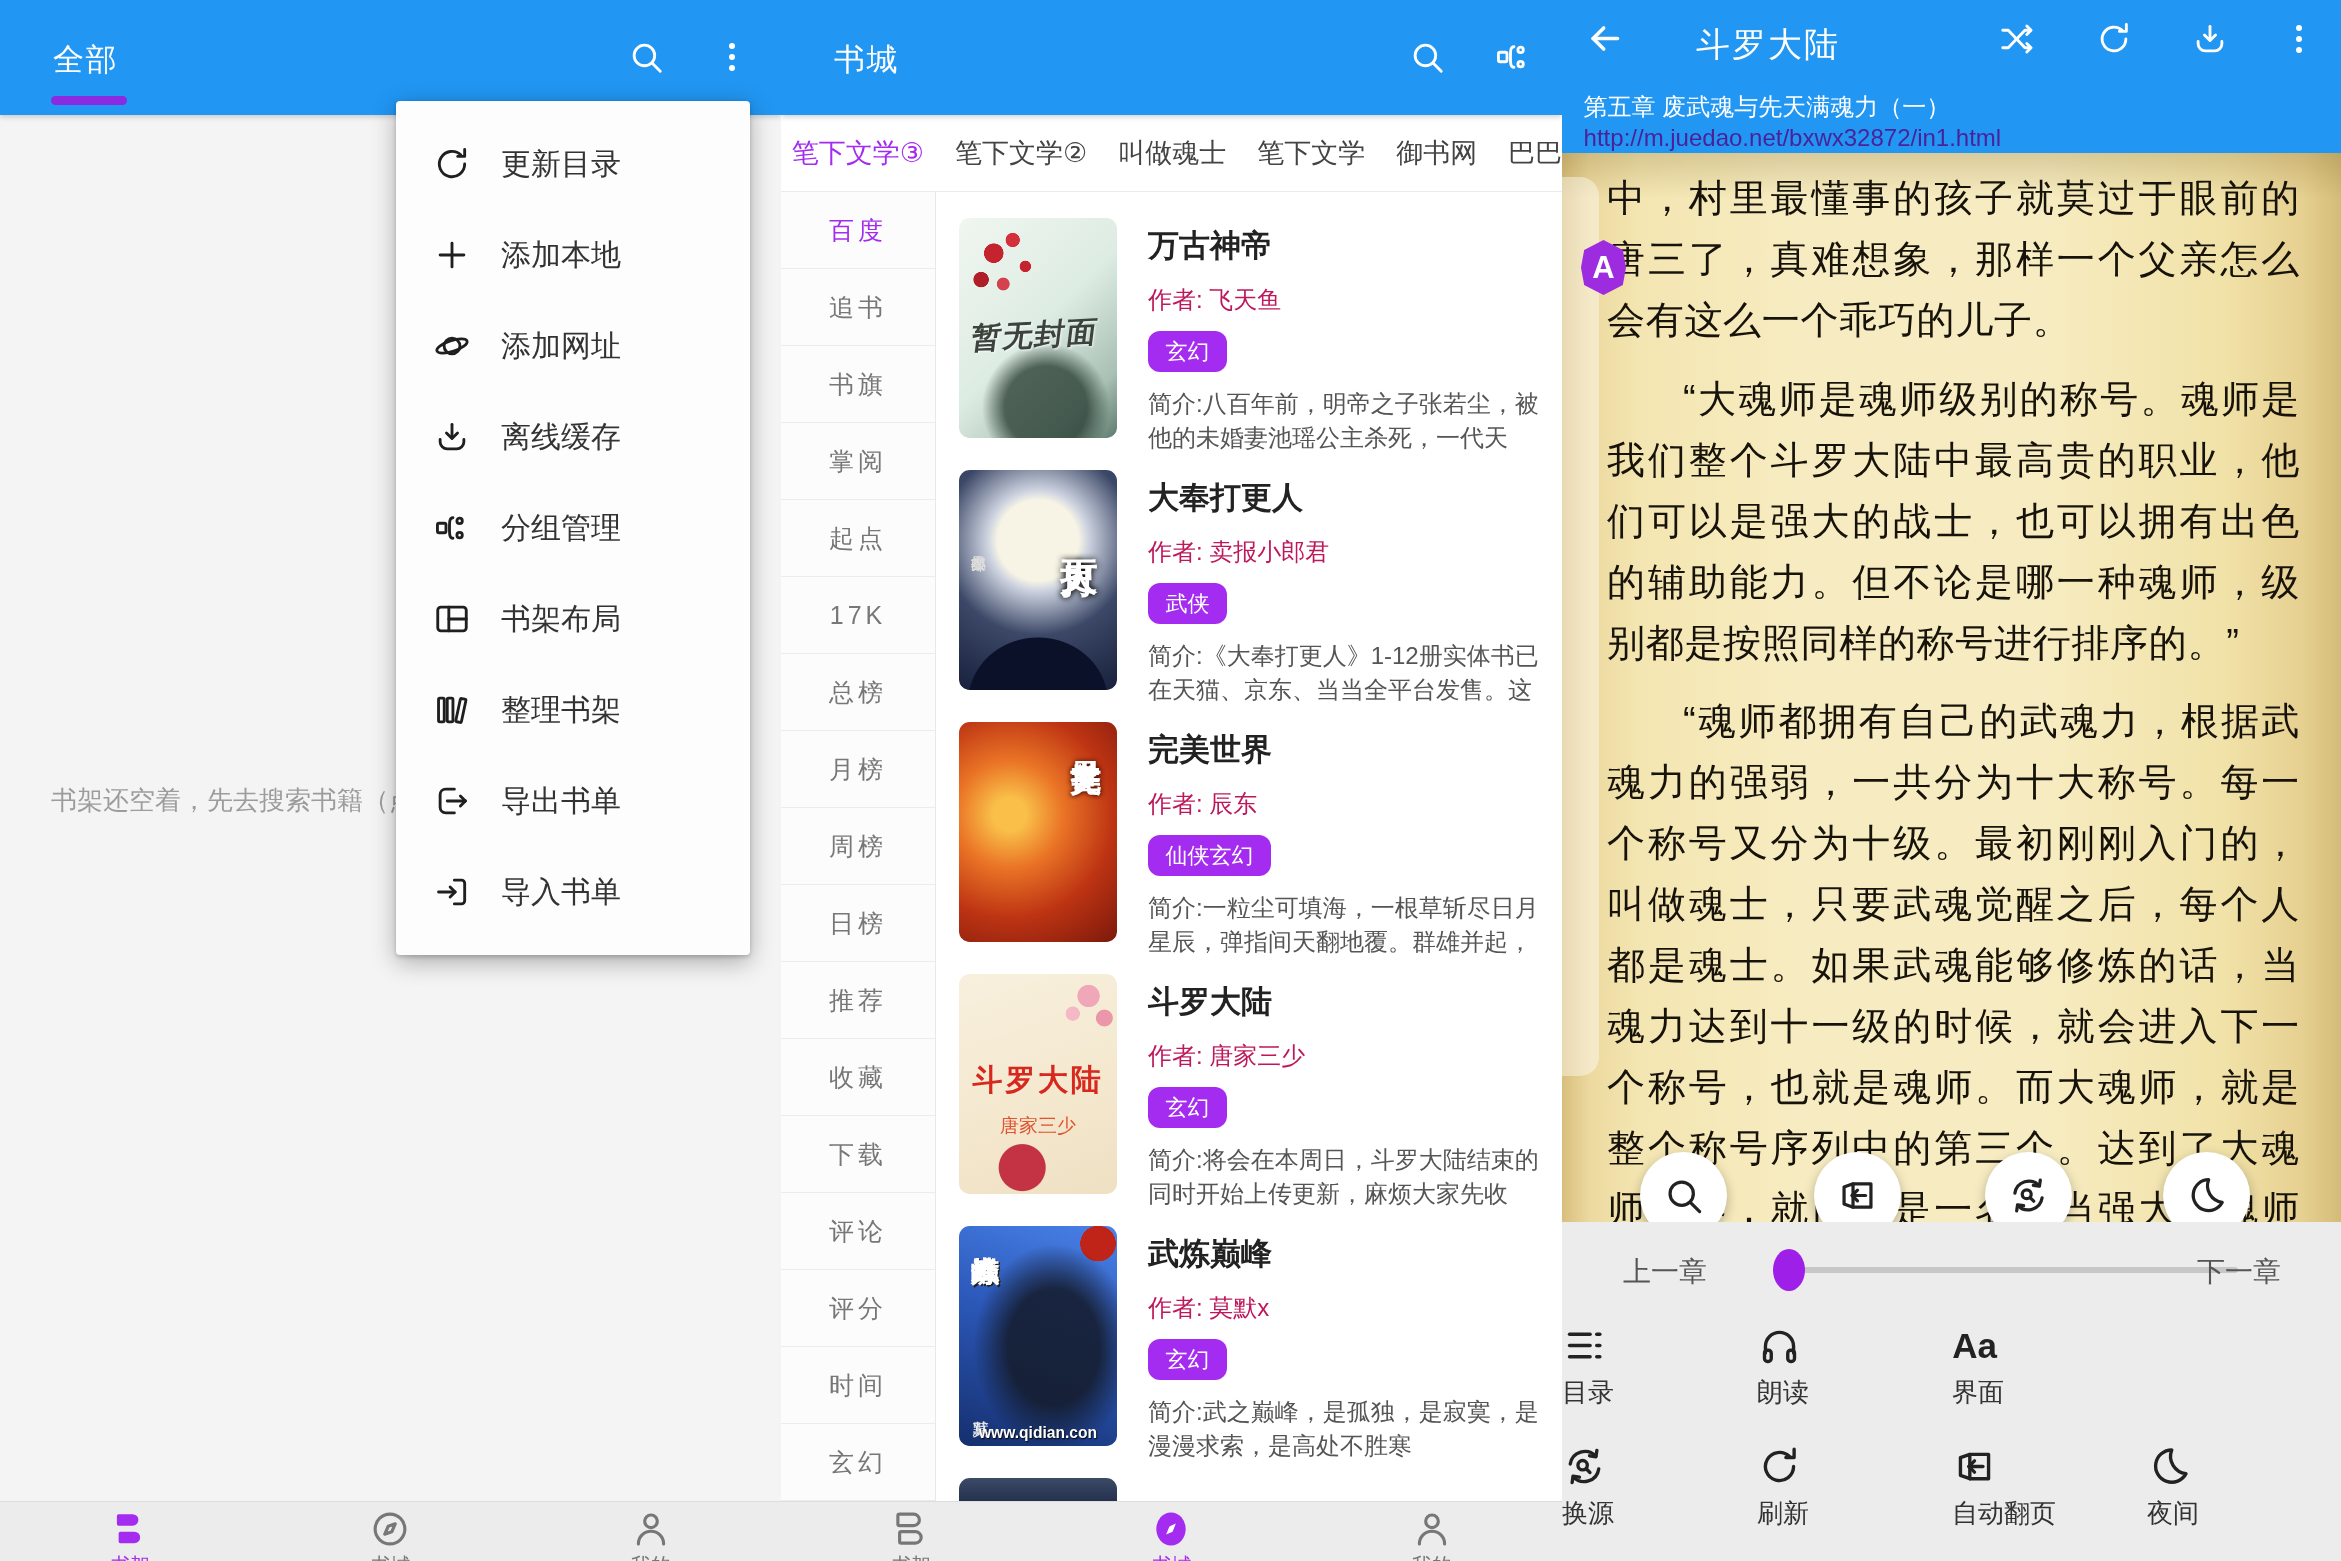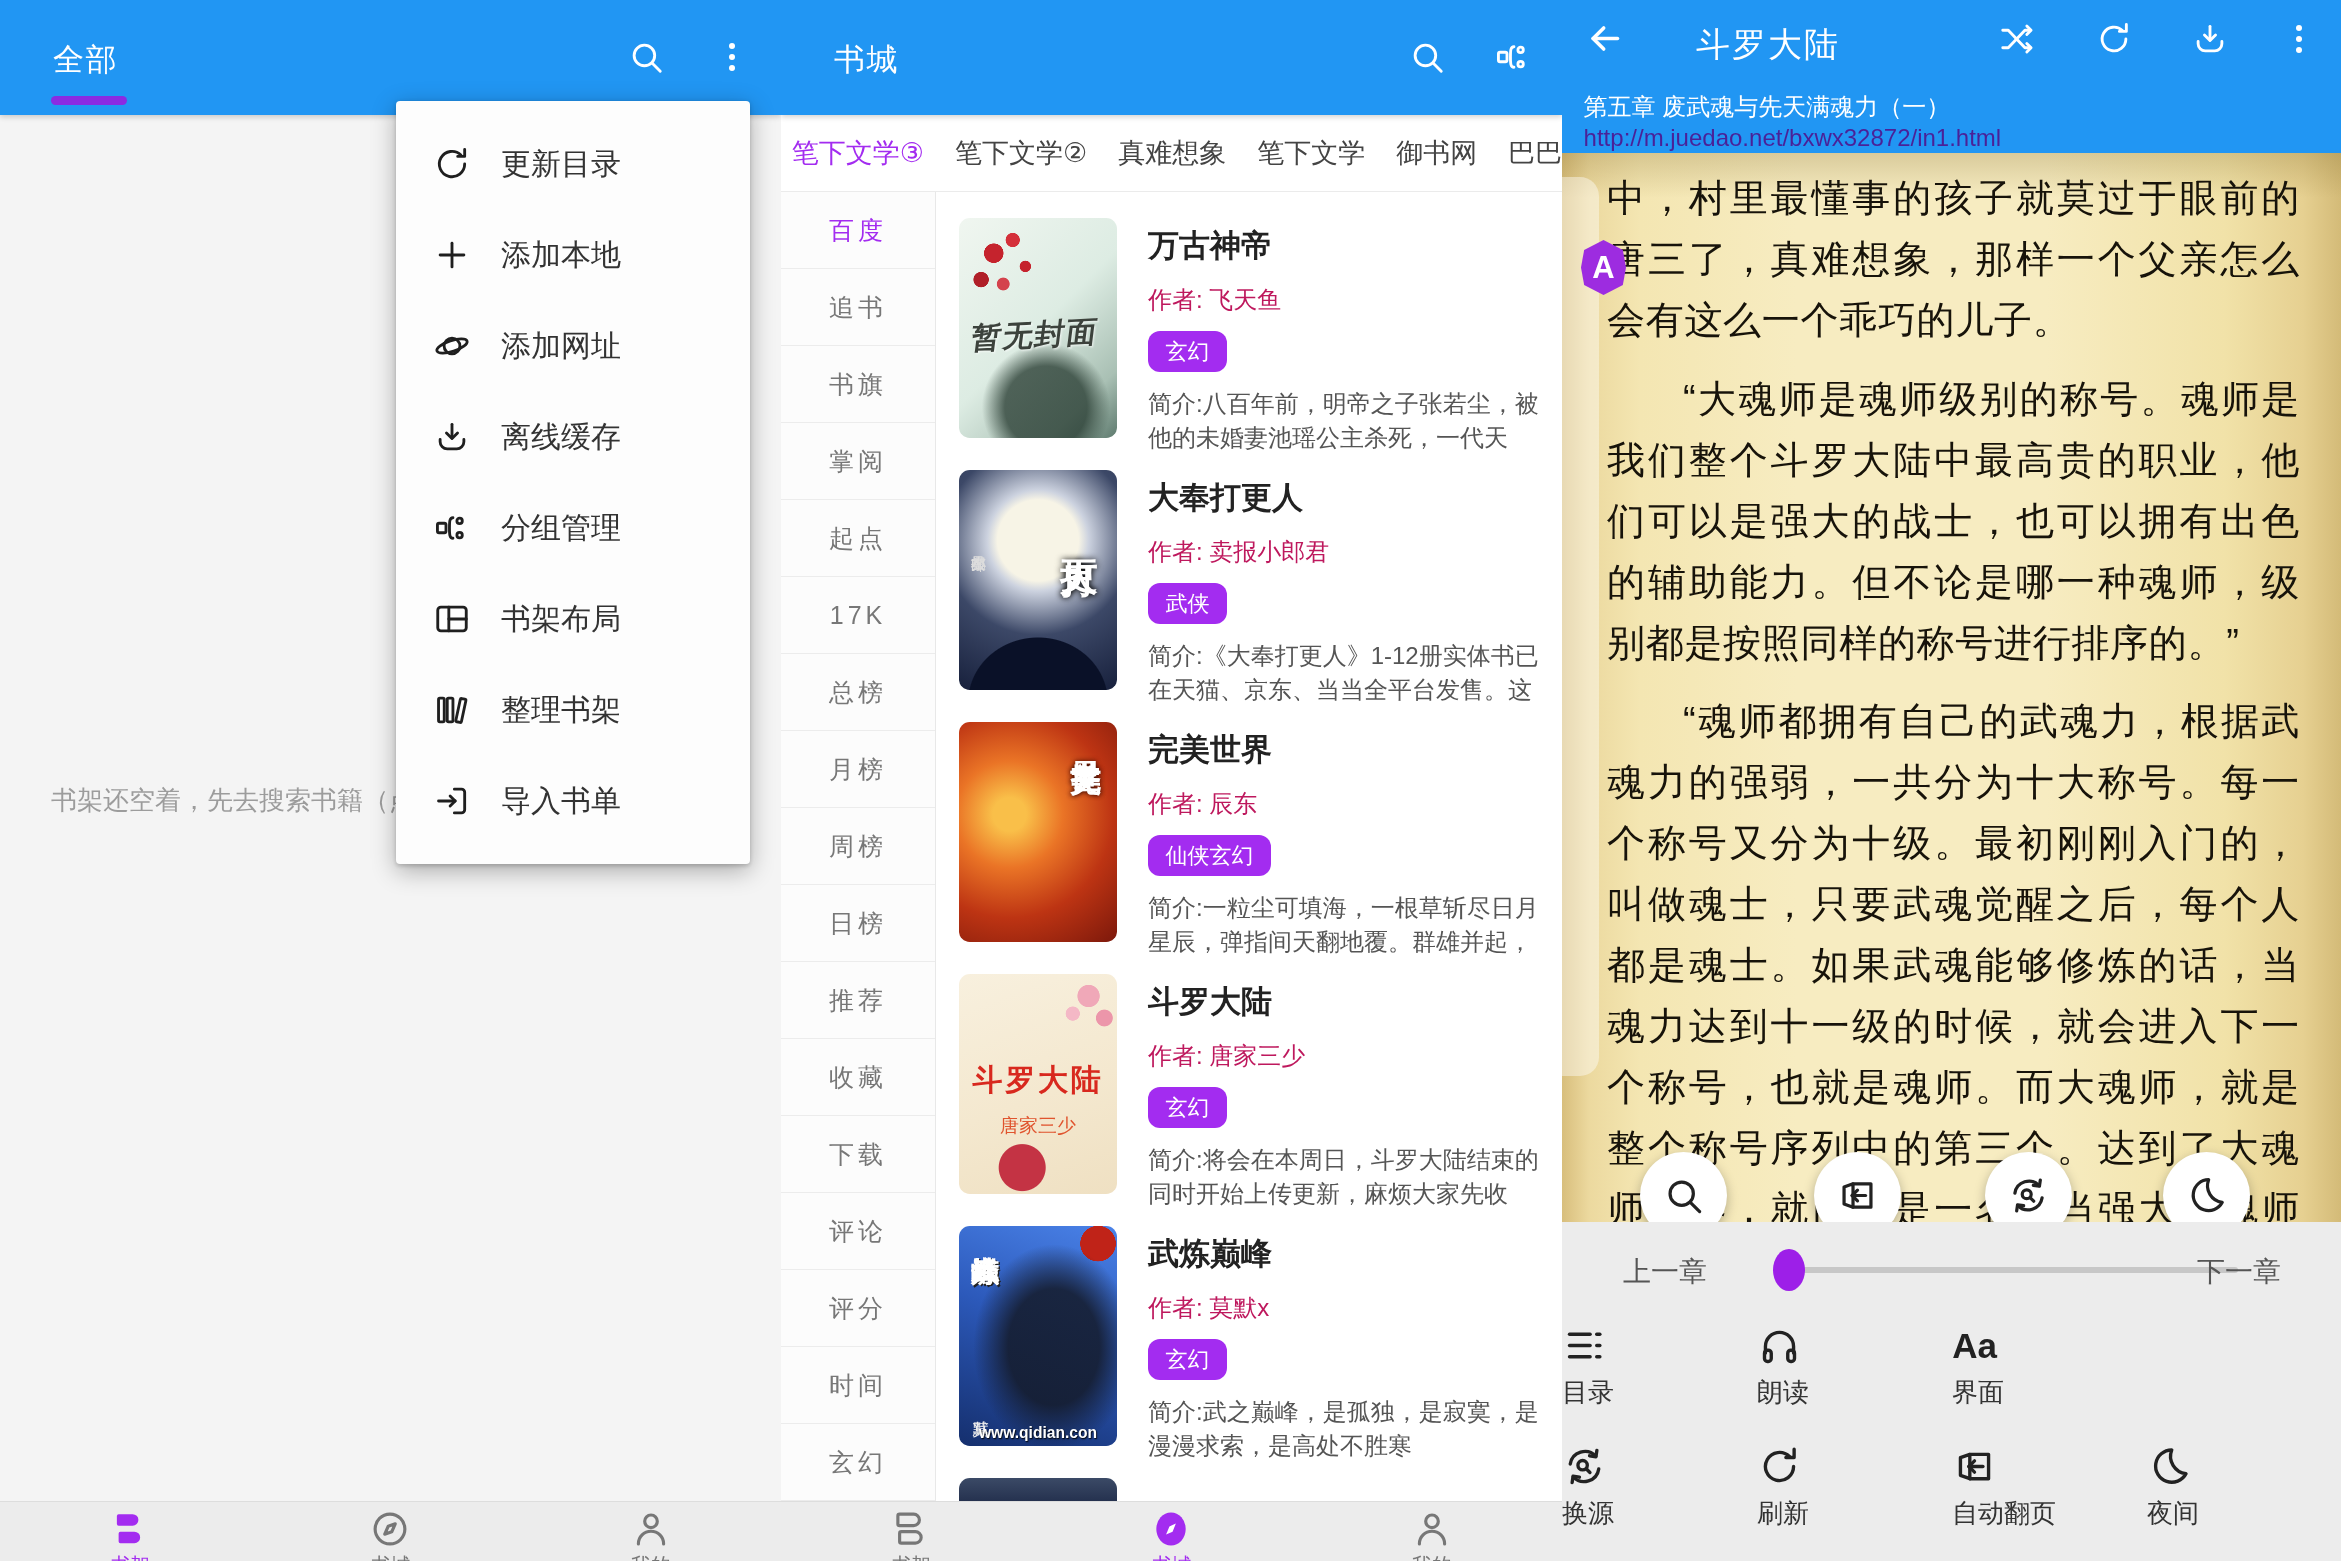--- a/index.html
+++ b/index.html
@@ -213,20 +213,28 @@
         <div class="menu-item">
           <span class="mi-icon"><svg viewBox="0 0 24 24" fill="none" stroke="currentColor" stroke-width="1.8" stroke-linecap="round" stroke-linejoin="round">
               <rect x="3.5" y="4.5" width="3.6" height="15" rx="0.8"></rect>
               <rect x="9" y="4.5" width="3.6" height="15" rx="0.8"></rect>
               <rect x="15.8" y="4.8" width="3.6" height="15" rx="0.8" transform="rotate(12 17.6 12.3)"></rect>
             </svg></span>
           <span class="mi-label">整理书架</span>
         </div>
         <div class="menu-item">
           <span class="mi-icon"><svg viewBox="0 0 24 24" fill="none" stroke="currentColor" stroke-width="1.8" stroke-linecap="round" stroke-linejoin="round">
+              <path d="M13.5 4.5H8a3.5 3.5 0 0 0-3.5 3.5v8A3.5 3.5 0 0 0 8 19.5h5.5"></path>
+              <line x1="9" y1="12" x2="20.5" y2="12"></line>
+              <polyline points="17.3 8.8 20.5 12 17.3 15.2"></polyline>
+            </svg></span>
+          <span class="mi-label">导出书单</span>
+        </div>
+        <div class="menu-item">
+          <span class="mi-icon"><svg viewBox="0 0 24 24" fill="none" stroke="currentColor" stroke-width="1.8" stroke-linecap="round" stroke-linejoin="round">
               <path d="M13.5 4.5H18a2 2 0 0 1 2 2v11a2 2 0 0 1-2 2h-4.5"></path>
               <line x1="3.5" y1="12" x2="14" y2="12"></line>
               <polyline points="10.8 8.8 14 12 10.8 15.2"></polyline>
             </svg></span>
           <span class="mi-label">导入书单</span>
         </div>
       </div>
     <nav class="bottomnav" id="shelf-nav">
         <div class="nav-item active">
           <span class="nav-icon"><svg viewBox="0 0 24 24" fill="none" stroke="currentColor" stroke-width="1.8" stroke-linecap="round" stroke-linejoin="round">
@@ -266,21 +274,21 @@
             <rect x="2.8" y="9" width="5.4" height="6" rx="1"></rect>
             <path d="M12.6 5.5c-2.2 0-2.2 2.6-2.2 6.5s0 6.5 2.2 6.5"></path>
             <circle cx="16.8" cy="7.5" r="1.7"></circle>
             <circle cx="16.8" cy="16.5" r="1.7"></circle>
           </svg>
         </span>
     </header>
     <div class="tabs" id="store-tabs">
         <div class="tab active">笔下文学③</div>
         <div class="tab">笔下文学②</div>
-        <div class="tab">真难想象</div>
+        <div class="tab">叫做魂士</div>
         <div class="tab">笔下文学</div>
         <div class="tab">御书网</div>
         <div class="tab">巴巴鱼</div>
       </div>
     <aside class="rail" id="store-rail">
         <div class="cat active">百度</div>
         <div class="cat">追书</div>
         <div class="cat">书旗</div>
         <div class="cat">掌阅</div>
         <div class="cat">起点</div>

